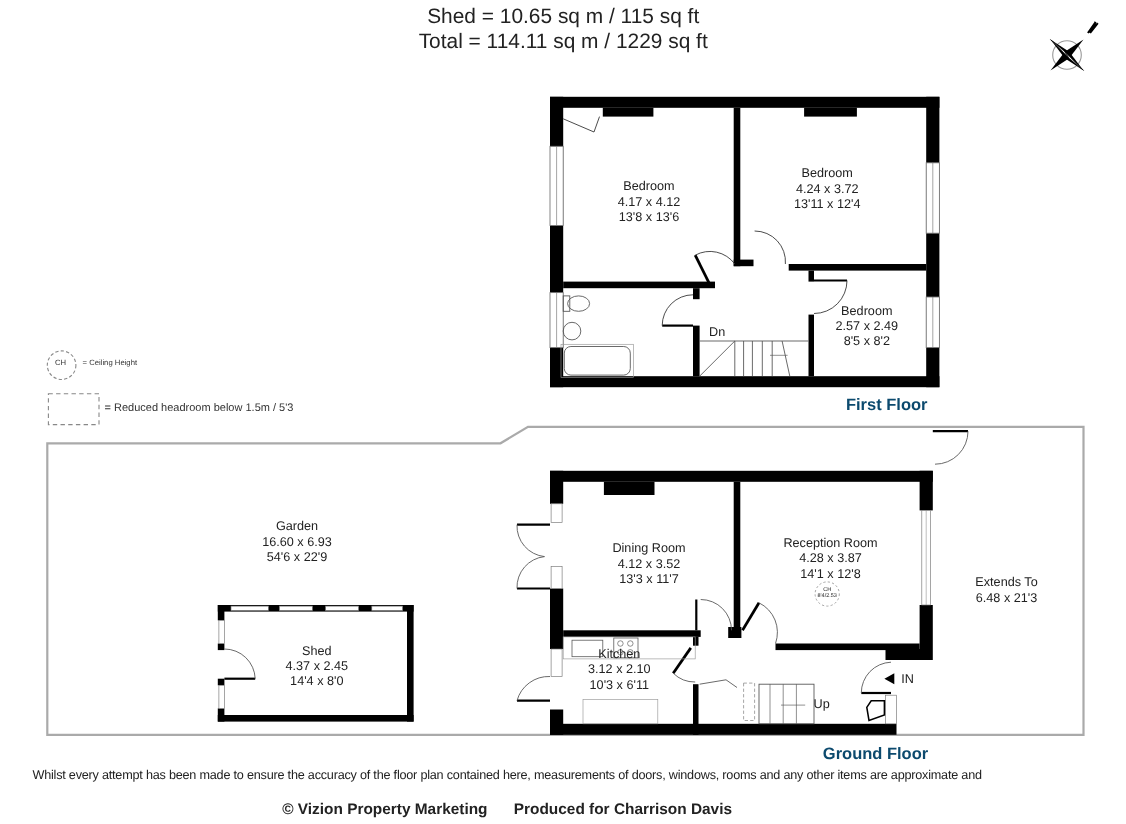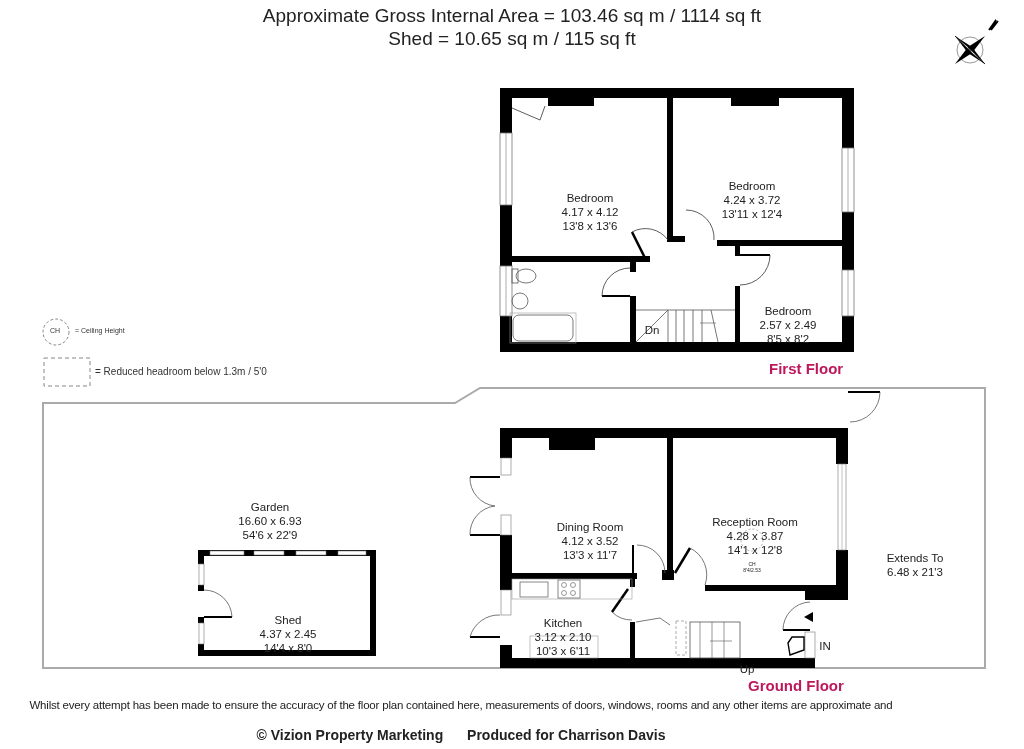--- a/index.html
+++ b/index.html
@@ -1,34 +1,34 @@
 <!DOCTYPE html>
 <html><head>
 <meta charset="utf-8">
 <style>
   html, body { margin: 0; padding: 0; background: #ffffff; }
   body { width: 1024px; height: 749px; position: relative; overflow: hidden;
          font-family: "Liberation Sans", sans-serif; color: #1a1a1a; }
   .header { position: absolute; left: 0; top: 4px; width: 1024px; text-align: center; }
   .header div { font-size: 19px; line-height: 23px; color: #222; }
-  .room-label { position: absolute; text-align: center; font-size: 11.5px; line-height: 14px; color: #222; margin-top: 28px; }
-  .floor-title { position: absolute; font-weight: bold; font-size: 15px; color: #be185d; }
+  .room-label { position: absolute; text-align: center; font-size: 11.5px; line-height: 14px; color: #222; }
+  .floor-title { position: absolute; font-weight: bold; font-size: 15px; color: #0c4a6e; }
   .legend-text { position: absolute; color: #333; }
   .footer { position: absolute; left: 0; width: 922px; text-align: center; color: #222; }
   .disclaimer { top: 698px; font-size: 11.5px; line-height: 14px; font-family: "Liberation Sans", sans-serif; letter-spacing: -0.2px; }
   .credits { top: 727px; font-size: 14px; font-weight: bold; }
   .credits span { margin: 0 10px; }
   svg { position: absolute; left: 0; top: 0; }
 </style>
 </head>
 <body>
 
 <div class="header">
-  <div>Approximate Gross Internal Area = 103.46 sq m / 1114 sq ft</div>
   <div>Shed = 10.65 sq m / 115 sq ft</div>
+  <div>Total = 114.11 sq m / 1229 sq ft</div>
 </div>
 
 <svg width="1024" height="749" viewBox="0 0 1024 749">
 
   <g>
     <circle cx="970" cy="50" r="13" fill="none" stroke="#999" stroke-width="1"></circle>
     <polygon points="955,36 972,47 985,64 968,53" fill="#000"></polygon>
     <polygon points="985,36 972,53 955,64 968,47" fill="#000"></polygon>
     <polygon points="955,36 968,47 972,53" fill="#fff" stroke="#000" stroke-width="0.6"></polygon>
     <polygon points="985,64 972,53 968,47" fill="#fff" stroke="#000" stroke-width="0.6"></polygon>
@@ -184,21 +184,21 @@
     <path d="M792,637 L804,637 L804,650 L790,655 L788,643 Z" fill="none" stroke="#000" stroke-width="1.4"></path>
 
     <polygon points="804,617 813,612 813,622" fill="#000"></polygon>
 
     <circle cx="752" cy="540" r="11" fill="none" stroke="#999" stroke-width="0.8" stroke-dasharray="2,2"></circle>
   </g>
 </svg>
 
 <div class="legend-text" style="left:50px;top:327px;font-size:7px;">CH</div>
 <div class="legend-text" style="left:75px;top:327px;font-size:7px;">= Ceiling Height</div>
-<div class="legend-text" style="left:95px;top:366px;font-size:10px;">= Reduced headroom below 1.3m / 5'0</div>
+<div class="legend-text" style="left:95px;top:366px;font-size:10px;">= Reduced headroom below 1.5m / 5'3</div>
 
 <div class="room-label" style="left:545px;top:163px;width:90px;">
   <div>Bedroom</div>
   <div>4.17 x 4.12</div>
   <div>13'8 x 13'6</div>
 </div>
 <div class="room-label" style="left:707px;top:151px;width:90px;">
   <div>Bedroom</div>
   <div>4.24 x 3.72</div>
   <div>13'11 x 12'4</div>

